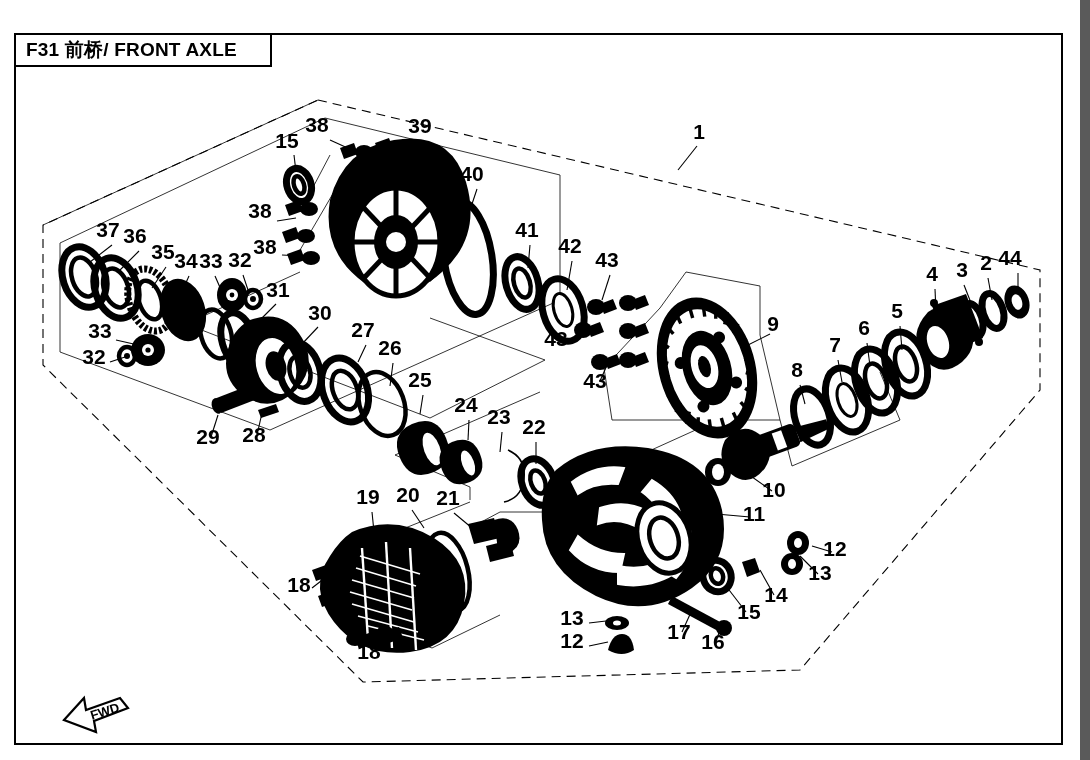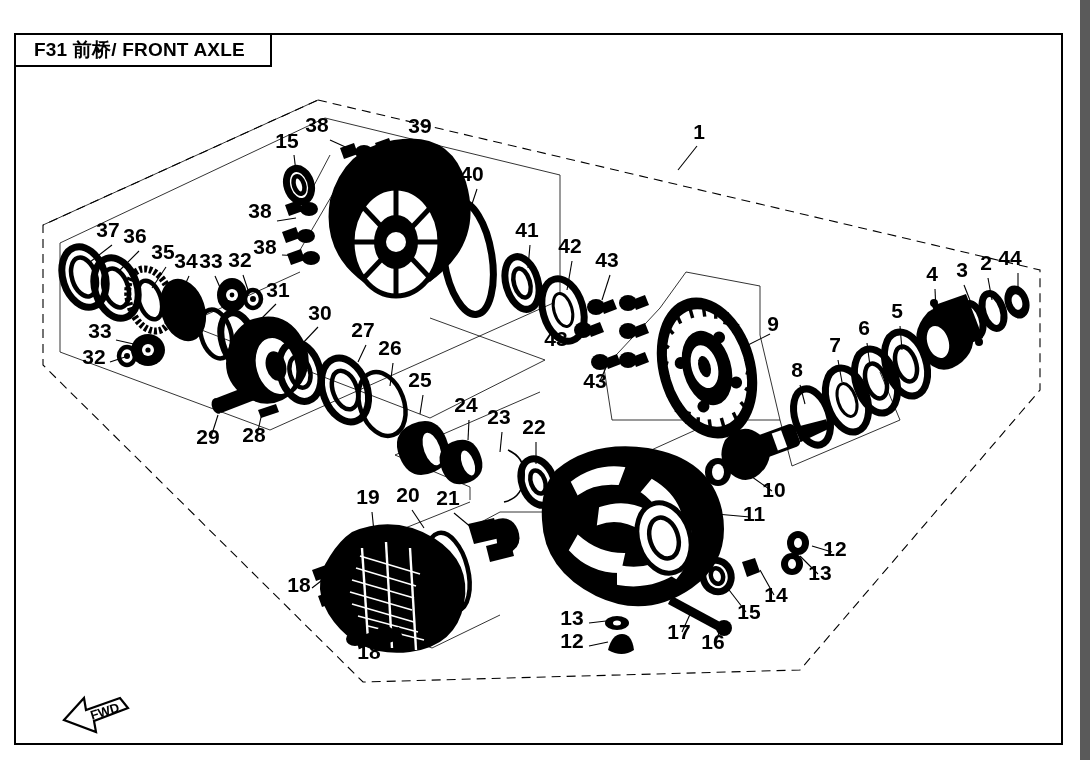--- a/index.html
+++ b/index.html
@@ -1,20 +1,20 @@
 <!DOCTYPE html>
 <html><head>
 <meta charset="utf-8">
 <style>
   html,body{margin:0;padding:0;background:#ffffff;}
   body{width:1090px;height:760px;overflow:hidden;font-family:"Liberation Sans",sans-serif;}
   #page{position:relative;width:1090px;height:760px;background:#ffffff;}
   #frame{position:absolute;left:14px;top:33px;width:1049px;height:712px;border:2px solid #000;box-sizing:border-box;background:#fff;}
   #titlebox{position:absolute;left:14px;top:33px;width:258px;height:34px;border:2px solid #000;box-sizing:border-box;background:#fff;display:flex;align-items:center;z-index:6;}
-  #titletext{font-size:19px;font-weight:bold;color:#000;padding-left:18px;letter-spacing:.2px;white-space:nowrap;}
+  #titletext{font-size:19px;font-weight:bold;color:#000;padding-left:10px;letter-spacing:.2px;white-space:nowrap;}
   #rightedge{position:absolute;left:1080px;top:0;width:10px;height:760px;background:#5a5a5a;}
   svg#art{position:absolute;left:0;top:0;width:1090px;height:760px;z-index:3;}
   .cal{font-family:"Liberation Sans",sans-serif;font-size:21px;font-weight:bold;fill:#000;}
   .lead{stroke:#000;stroke-width:1.1;fill:none;}
   .bnd{stroke:#000;stroke-width:1.1;fill:none;stroke-dasharray:9 6;}
   .pt2{fill:none;stroke:#000;stroke-width:4.5;}
   .pt3{fill:none;stroke:#000;stroke-width:7;}
   .ptf{fill:#000;stroke:none;}
   .thin{fill:none;stroke:#000;stroke-width:1.6;}
   #fwd{position:absolute;left:58px;top:690px;width:90px;height:44px;z-index:5;}

